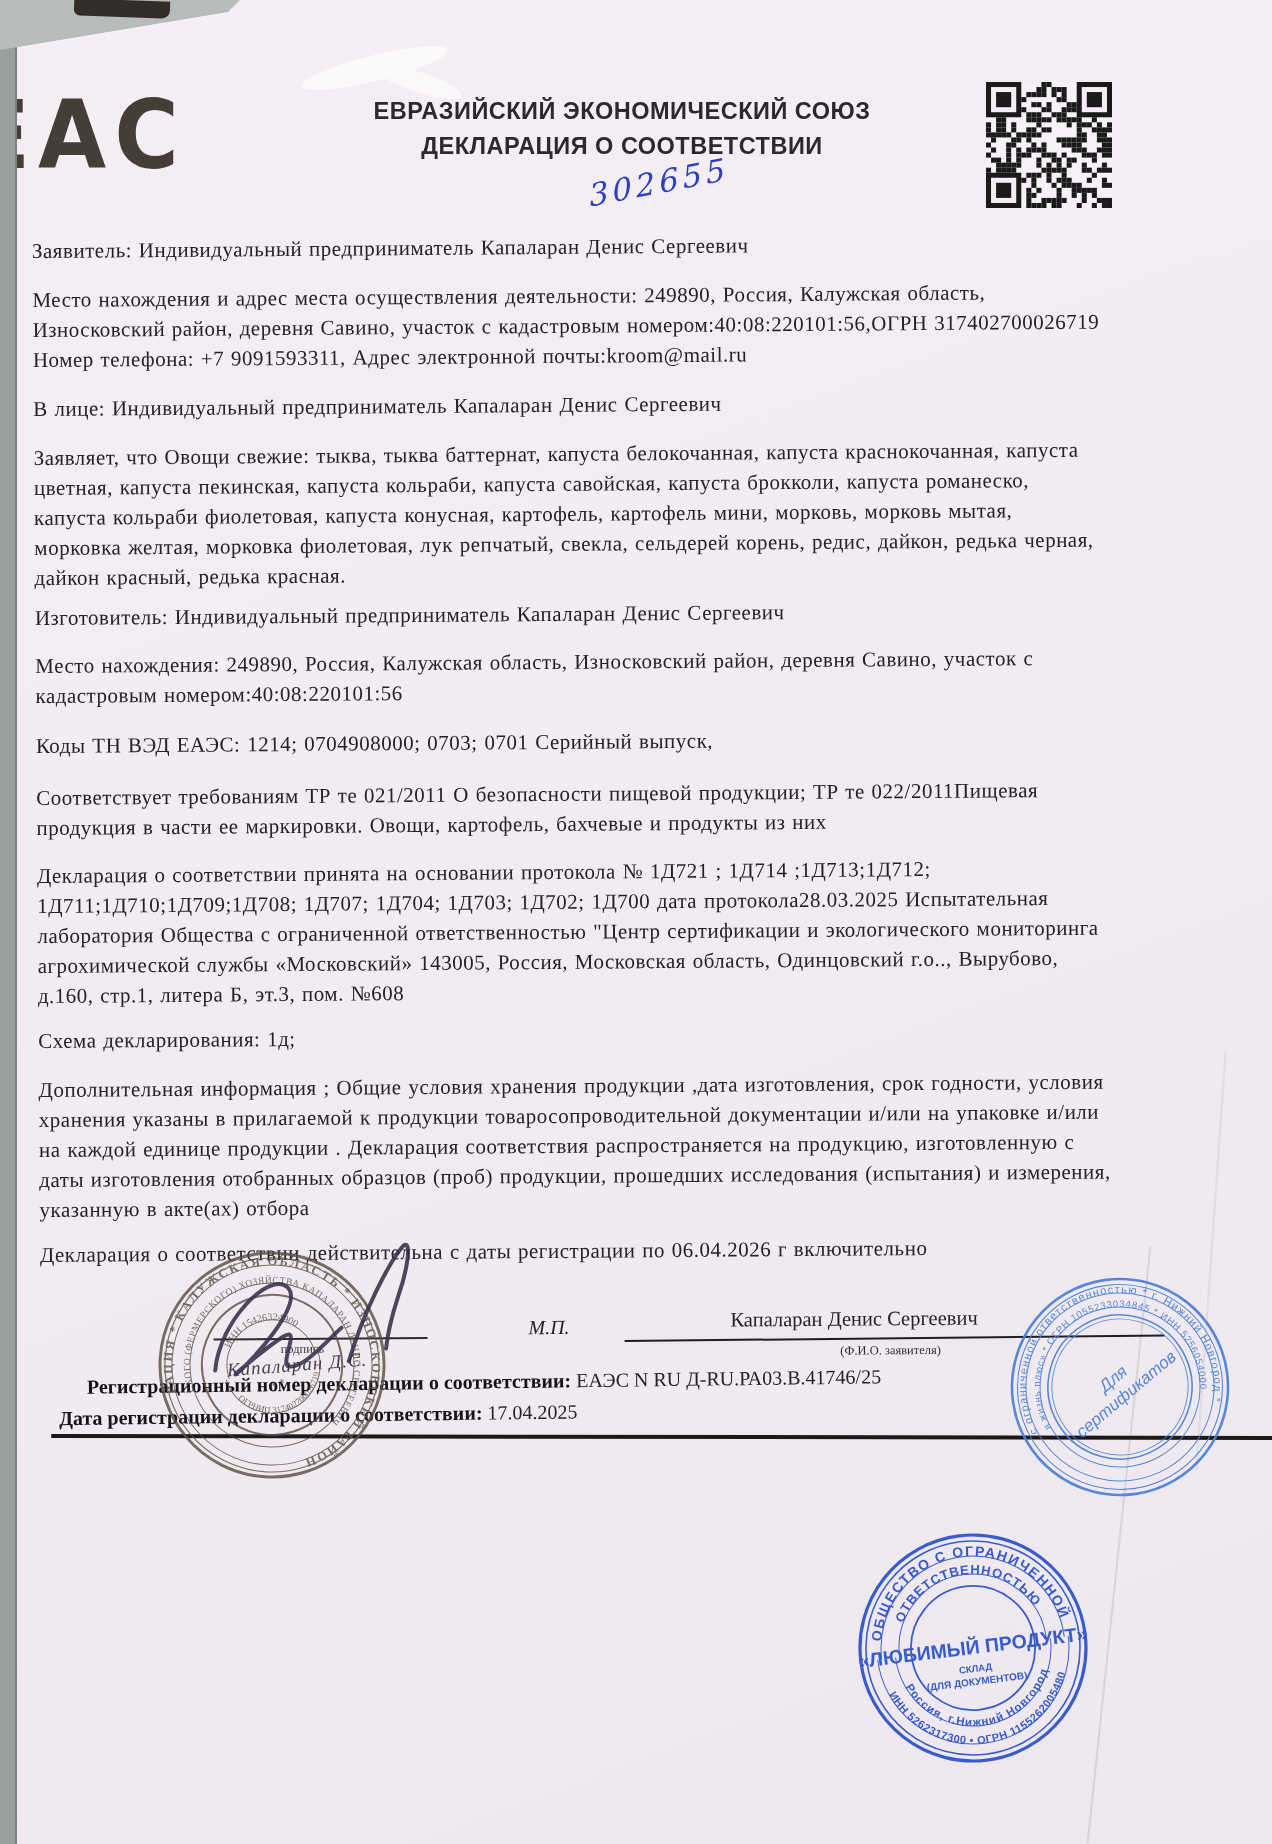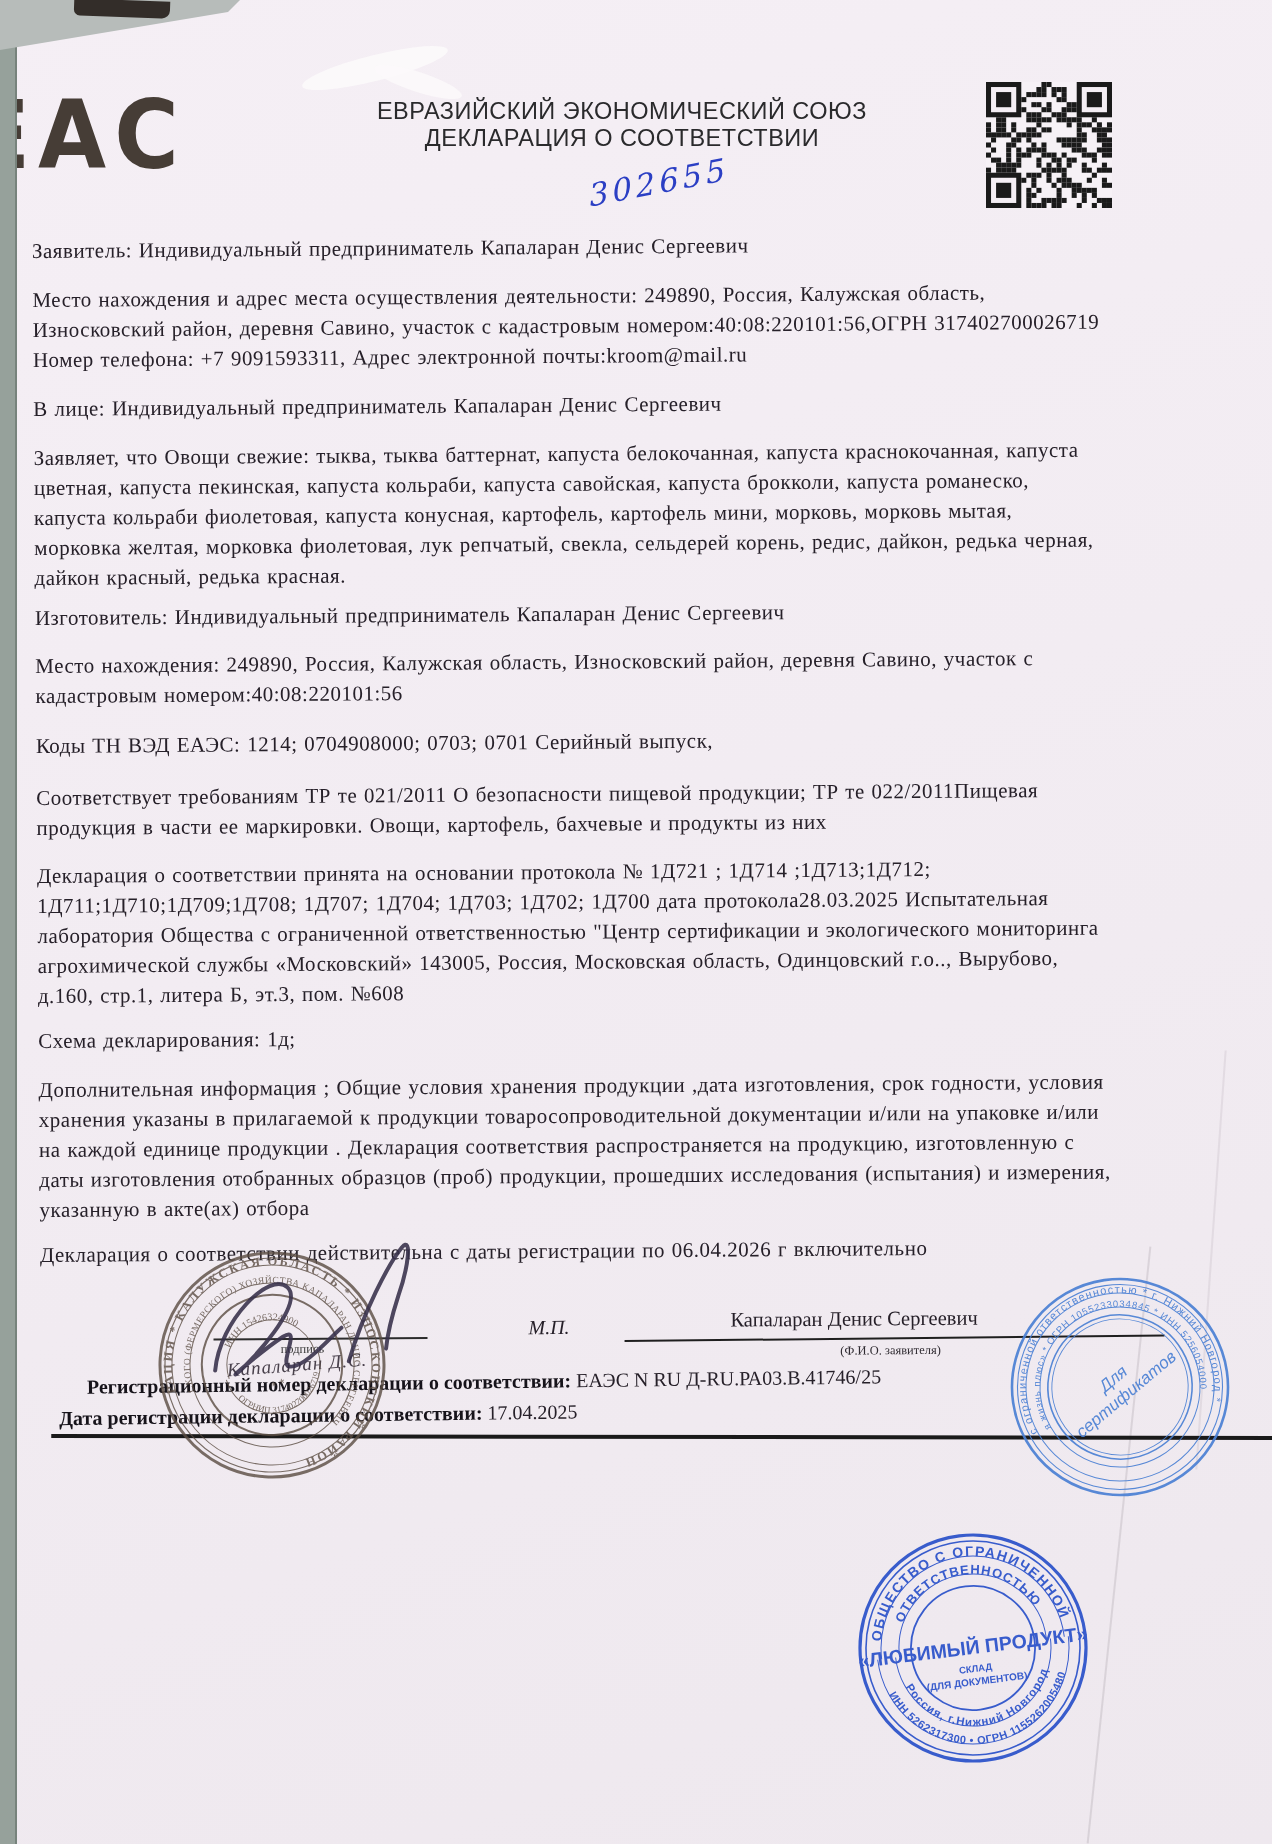--- a/index.html
+++ b/index.html
@@ -13,23 +13,23 @@
      background:#b7bcba;clip-path:polygon(0 0,240px 0,228px 12px,0 50px);z-index:61;}
   .edge-smear{left:74px;top:0;width:96px;height:17px;background:#332d29;border-radius:0 0 8px 6px;transform:rotate(2deg);z-index:62;}
   .tear1{left:300px;top:55px;width:150px;height:26px;background:#fcfafb;border-radius:50%;transform:rotate(-14deg);opacity:.9;z-index:5;}
   .tear2{left:372px;top:72px;width:92px;height:20px;background:#fbf9fa;border-radius:50%;transform:rotate(18deg);opacity:.85;z-index:5;}
   .crease1{left:1118px;top:1245px;width:2px;height:600px;background:rgba(140,130,142,.22);transform:rotate(6deg);z-index:4;}
   .crease2{left:1210px;top:1050px;width:2px;height:420px;background:rgba(140,130,142,.14);transform:rotate(4deg);z-index:4;}
   
   .eac{left:-30px;top:84px;font-family:"DejaVu Sans","Liberation Sans",sans-serif;font-weight:900;
        font-size:88px;letter-spacing:8px;color:#463d36;transform:scaleY(1.08);z-index:6;}
   .titles{left:322px;top:98px;width:600px;text-align:center;z-index:6;
-      font-family:"Liberation Sans","DejaVu Sans",sans-serif;font-weight:normal;color:#2a2a2c;}
+      font-family:"Liberation Sans","DejaVu Sans",sans-serif;font-weight:bold;color:#2a2a2c;}
   .titles .t1{font-size:23.5px;letter-spacing:.5px;}
-  .titles .t2{font-size:23.5px;letter-spacing:.5px;}
+  .titles .t2{font-size:23.5px;letter-spacing:.5px;margin-top:8px;}
   .hand-number{left:588px;top:164px;font-size:31px;color:#2b3fc4;font-style:italic;
       letter-spacing:4px;transform:rotate(-11deg) skewX(-6deg);z-index:7;
       font-family:"DejaVu Serif",serif;}
   #qr{left:986px;top:82px;width:126px;height:126px;z-index:6;}
   
   .textlayer{left:30px;top:0;width:1235px;height:1844px;transform:rotate(-0.45deg);transform-origin:0 0;z-index:10;}
   .para{position:absolute;left:0;width:1235px;}
   .ln{height:30px;line-height:30px;white-space:nowrap;font-size:21px;letter-spacing:.5px;word-spacing:1px;}
   
   .mp{left:488px;top:1320px;font-size:20px;font-style:italic;}

